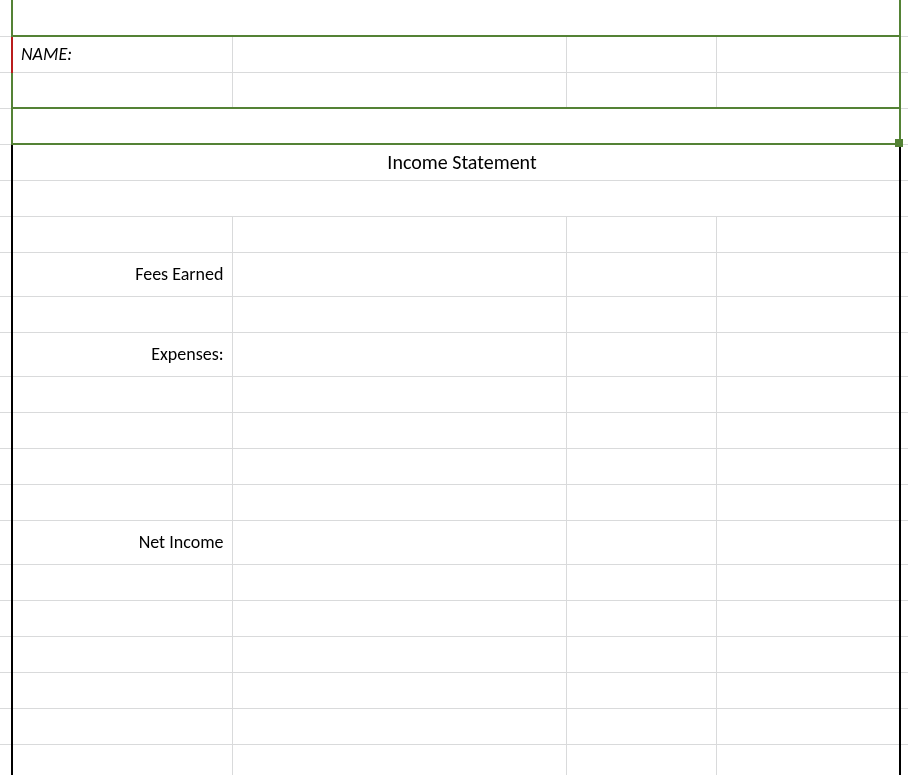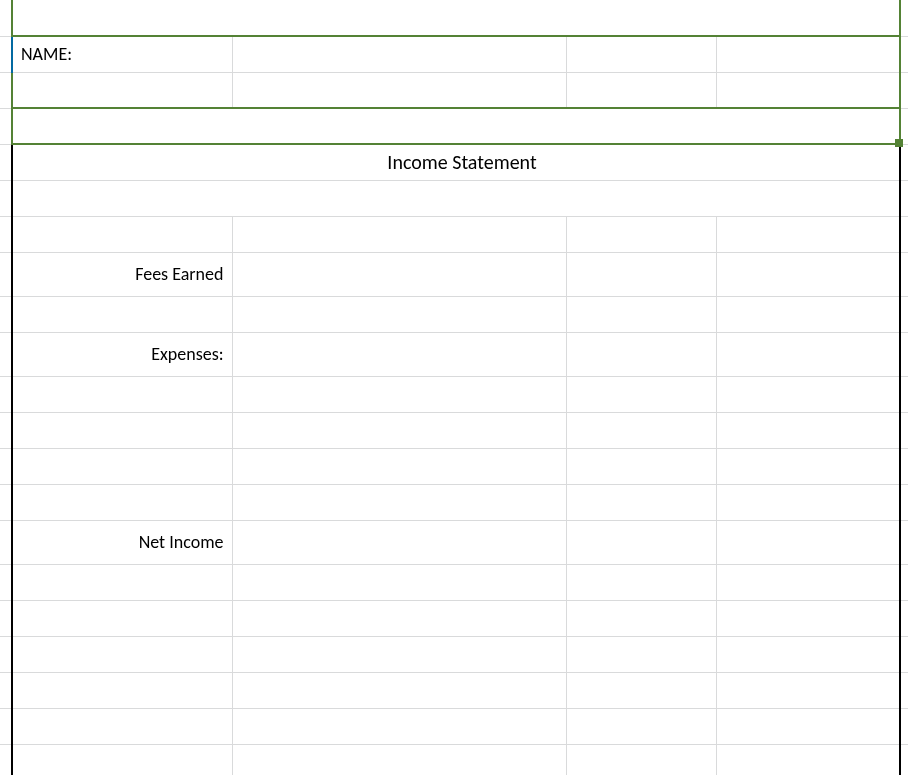--- a/index.html
+++ b/index.html
@@ -39,21 +39,21 @@
 
     <tbody>
         <tr style="height:4px;">
       <td class="narrow-left" style="border-top:none;border-left:none;border-right:none;"></td>
       <td colspan="4" style="height:4px;padding:0;border-top:none;border-left:2px solid #548235;border-right:2px solid #548235;border-bottom:2px solid #548235;"></td>
       <td class="narrow-right" style="border:none;"></td>
     </tr>
 
     <tr>
       <td class="narrow-left" style="border-left:none;"></td>
-      <td style="border-left:2px solid #0369a1; border-top:2px solid #548235;"><span>NAME:</span></td>
+      <td style="border-left:2px solid #b91c1c; border-top:2px solid #548235;font-style:italic;"><span>NAME:</span></td>
       <td style="border-top:2px solid #548235;"></td>
       <td style="border-top:2px solid #548235;"></td>
       <td style="border-top:2px solid #548235;border-right:2px solid #548235;"></td>
       <td class="narrow-right" style="border-right:none;"></td>
     </tr>
     <tr>
       <td class="narrow-left" style="border-left:none;"></td>
       <td style="border-left:2px solid #548235;border-bottom:2px solid #548235;"></td>
       <td style="border-bottom:2px solid #548235;"></td>
       <td style="border-bottom:2px solid #548235;"></td>

